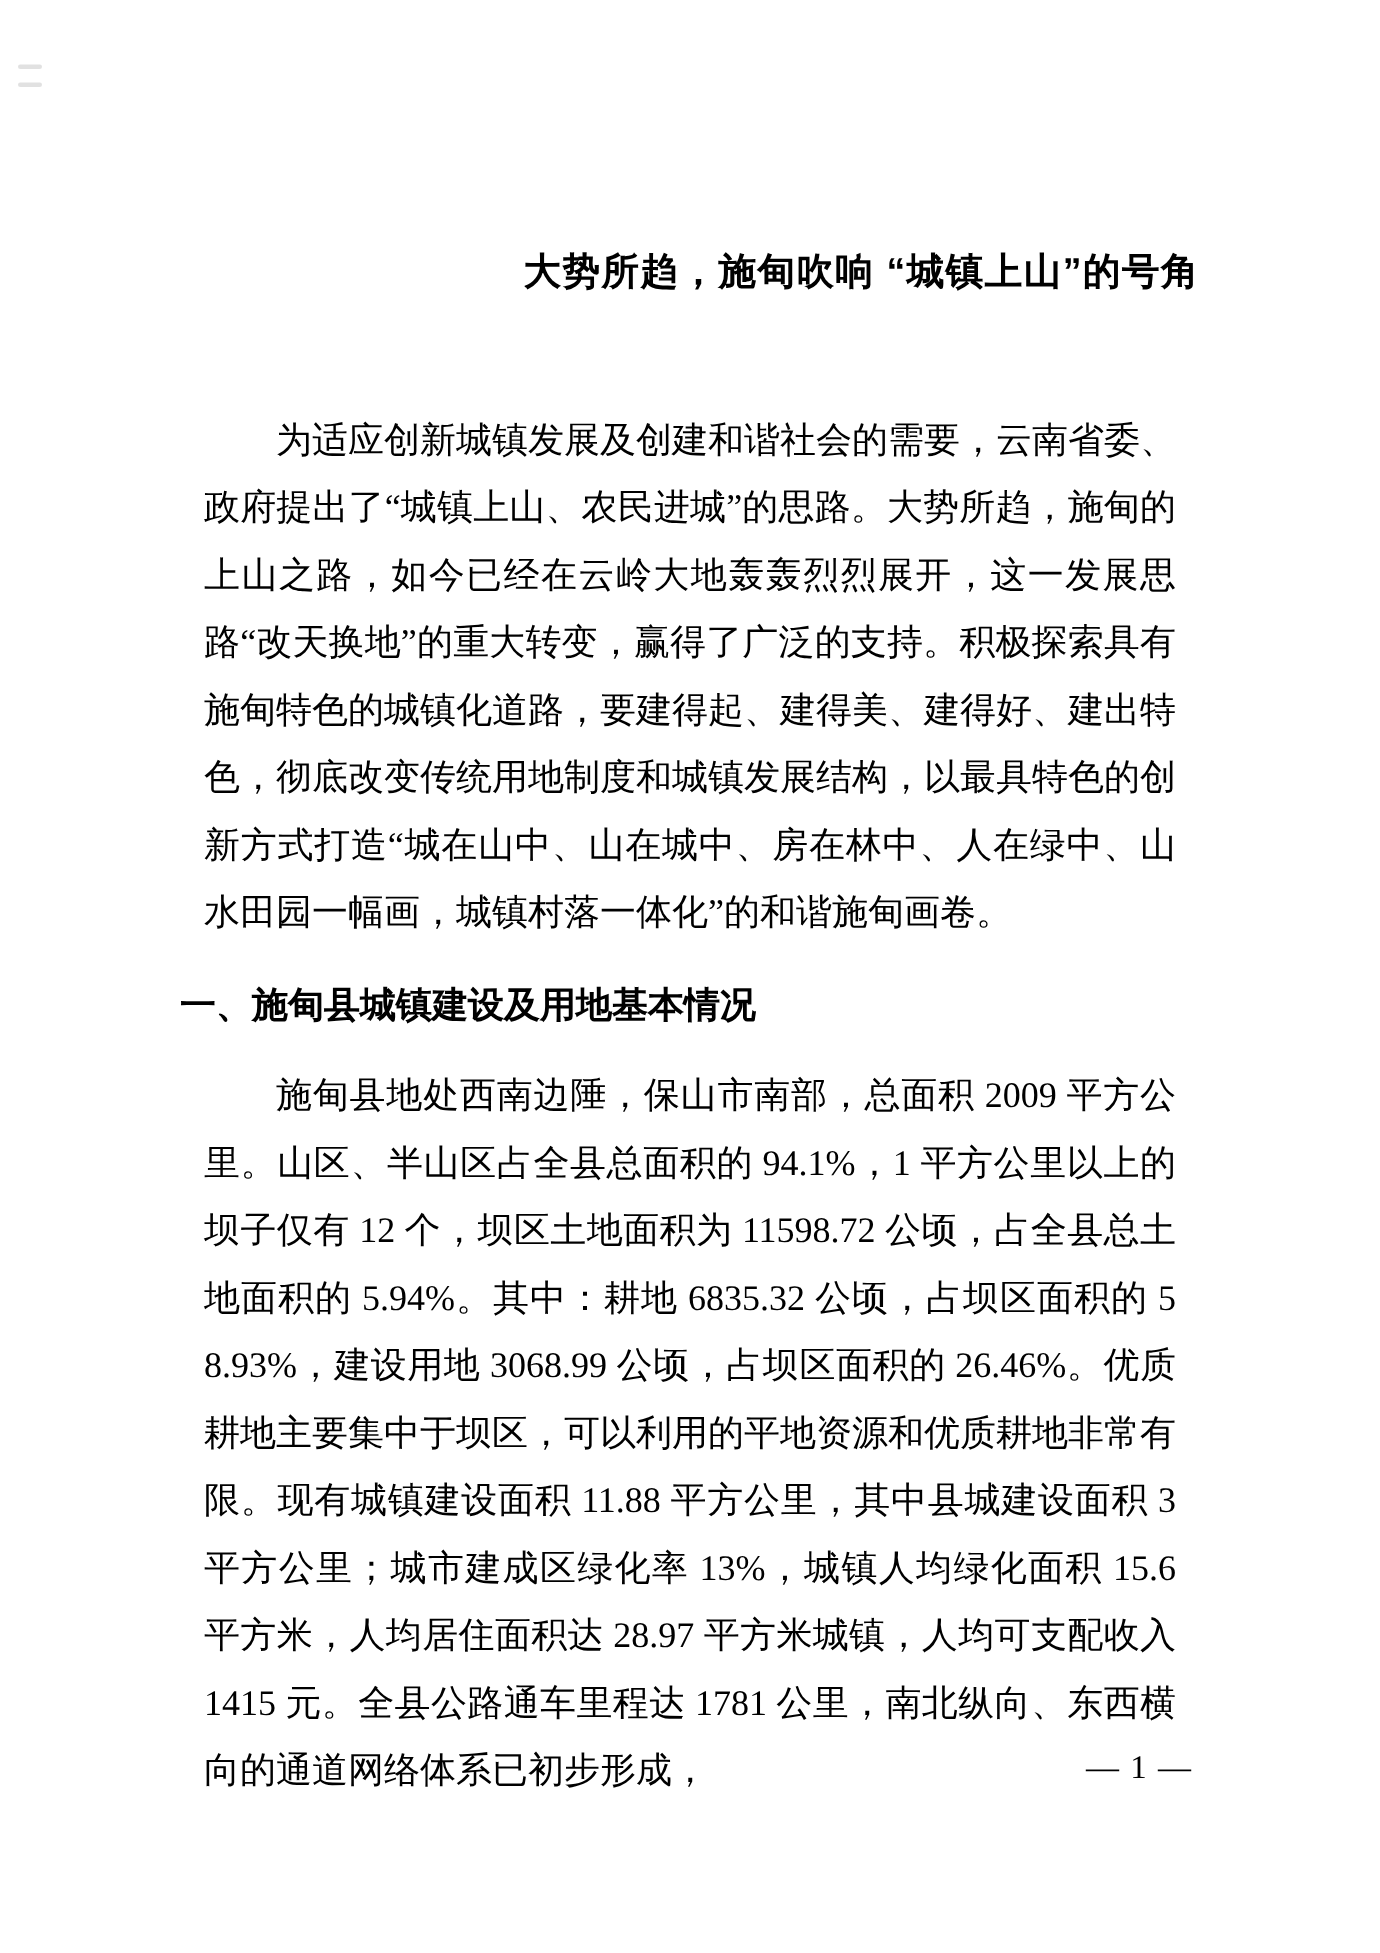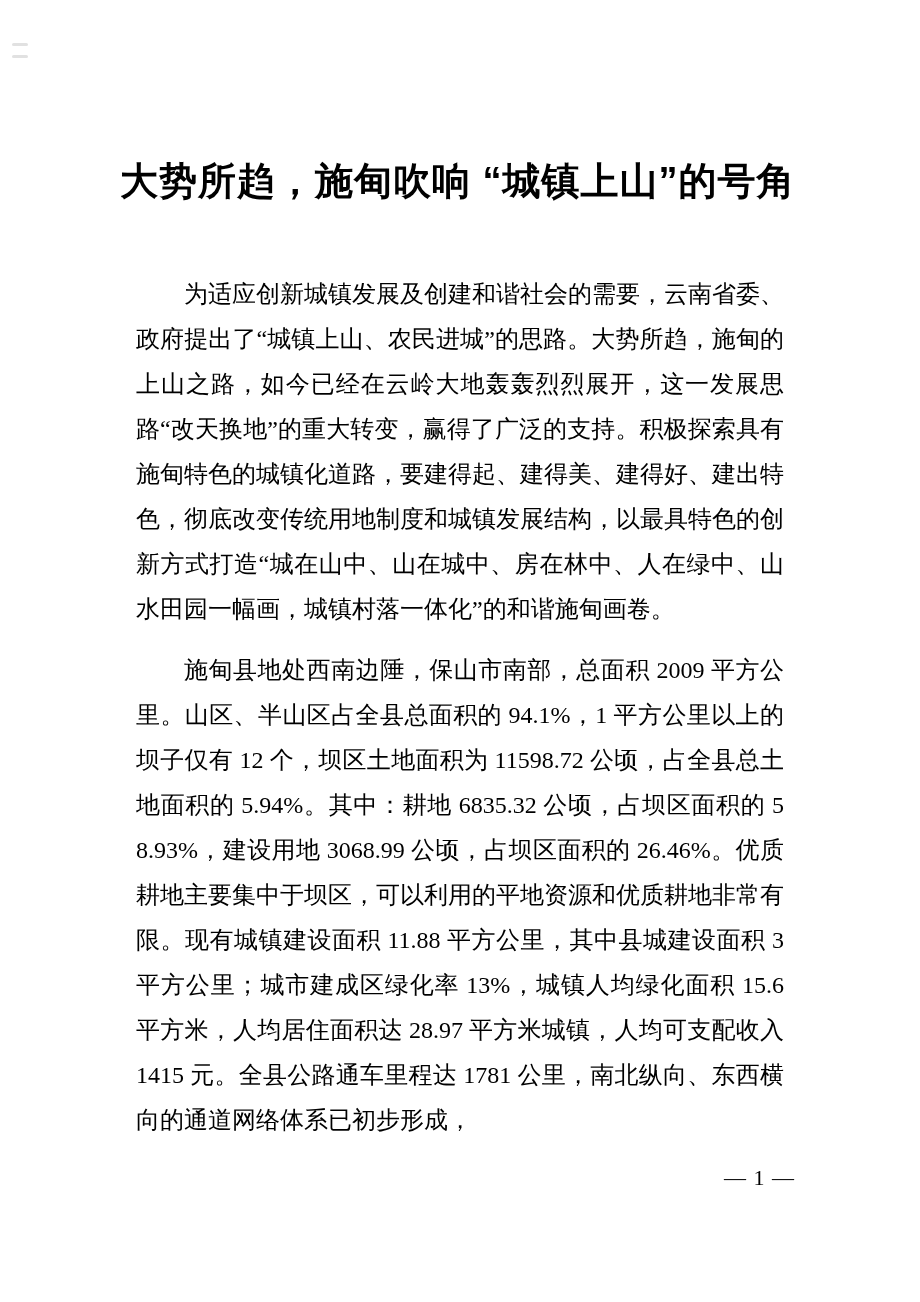--- a/index.html
+++ b/index.html
@@ -12,24 +12,24 @@
       width: 920px;
       height: 1302px;
       background: #ffffff;
       box-sizing: border-box;
       padding: 160px 120px 0 120px;
       font-family: "Liberation Serif", "DejaVu Serif", serif;
       color: #000000;
       overflow: hidden;
     }
     .doc-title {
-      font-size: 38px;
+      font-size: 25px;
       line-height: 42px;
       font-weight: bold;
-      text-align: left;
+      text-align: right;
       letter-spacing: 1px;
       margin: 0 0 70px 0;
       font-family: "Liberation Sans", "DejaVu Sans", sans-serif;
     }
     .body-para {
       font-size: 24px;
       line-height: 45px;
       text-align: justify;
       text-justify: inter-ideograph;
       text-indent: 2em;
@@ -75,18 +75,19 @@
 
   <div class="scan-artifact">
     <div class="mark"></div>
     <div class="mark"></div>
   </div>
 
   <h1 class="doc-title">大势所趋，施甸吹响 “城镇上山”的号角</h1>
 
   <p class="body-para">为适应创新城镇发展及创建和谐社会的需要，云南省委、政府提出了“城镇上山、农民进城”的思路。大势所趋，施甸的上山之路，如今已经在云岭大地轰轰烈烈展开，这一发展思路“改天换地”的重大转变，赢得了广泛的支持。积极探索具有施甸特色的城镇化道路，要建得起、建得美、建得好、建出特色，彻底改变传统用地制度和城镇发展结构，以最具特色的创新方式打造“城在山中、山在城中、房在林中、人在绿中、山水田园一幅画，城镇村落一体化”的和谐施甸画卷。</p>
 
+  <h2 class="section-heading">一、施甸县城镇建设及用地基本情况</h2>
 
   <p class="body-para">施甸县地处西南边陲，保山市南部，总面积 2009 平方公里。山区、半山区占全县总面积的 94.1%，1 平方公里以上的坝子仅有 12 个，坝区土地面积为 11598.72 公顷，占全县总土地面积的 5.94%。其中：耕地 6835.32 公顷，占坝区面积的 58.93%，建设用地 3068.99 公顷，占坝区面积的 26.46%。优质耕地主要集中于坝区，可以利用的平地资源和优质耕地非常有限。现有城镇建设面积 11.88 平方公里，其中县城建设面积 3 平方公里；城市建成区绿化率 13%，城镇人均绿化面积 15.6 平方米，人均居住面积达 28.97 平方米城镇，人均可支配收入 1415 元。全县公路通车里程达 1781 公里，南北纵向、东西横向的通道网络体系已初步形成，</p>
 
   <div class="page-footer">— 1 —</div>
 
 </div>
 
 </body></html>

